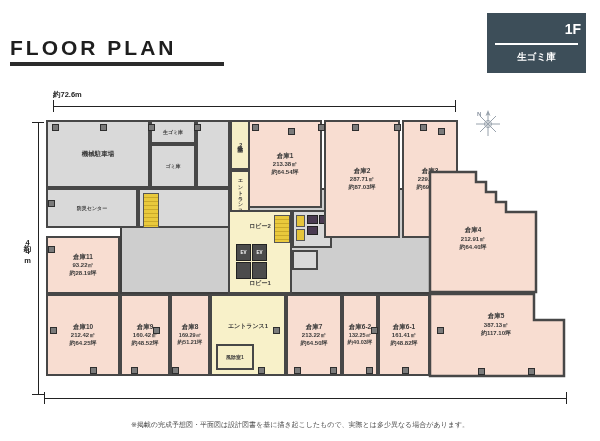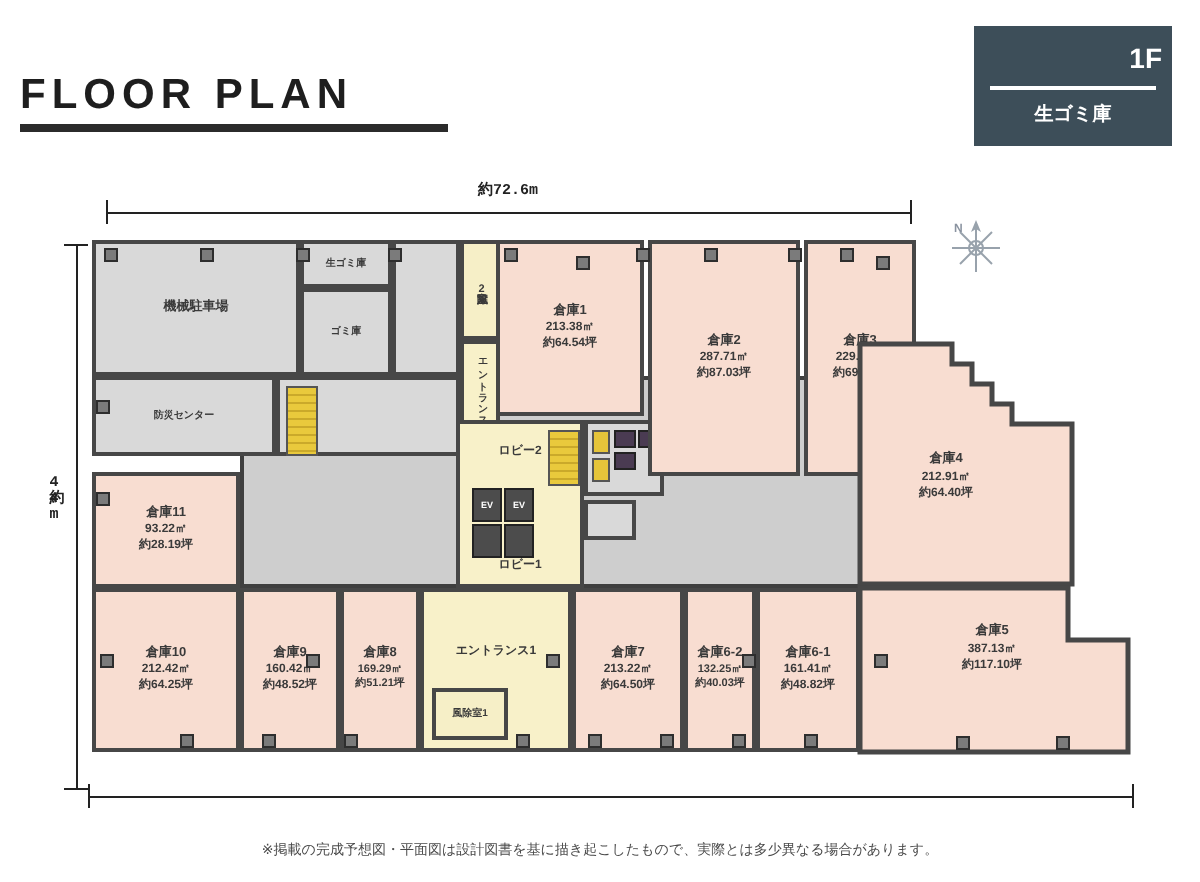--- a/index.html
+++ b/index.html
@@ -37,21 +37,21 @@
   
   .ev{position:absolute;width:13px;height:15px;background:#4c4c4c;border:1px solid #222;
       display:flex;align-items:center;justify-content:center;color:#fff;font-size:4.5px;font-weight:bold;}
   .stair{position:absolute;background:repeating-linear-gradient(180deg,#e9c93c 0 3px,#caa92a 3px 4px);
          border:1px solid #555;}
   .fix-y{position:absolute;background:#e5c43a;border:1px solid #555;}
   .fix-d{position:absolute;background:#4a3b52;border:1px solid #222;}
   .col{position:absolute;width:7px;height:7px;background:#7b7b7b;border:1px solid #2e2e2e;box-sizing:border-box;}
   
   .dl{position:absolute;background:#222;}
-  .dimlbl{position:absolute;font-size:7.5px;font-weight:bold;color:#222;text-align:center;font-family:Liberation Mono, monospace;}
+  .dimlbl{position:absolute;font-size:7.5px;font-weight:bold;color:#222;}
   .dimlbl.v{writing-mode:vertical-rl;text-orientation:upright;}
   .note{position:absolute;left:50%;transform:translateX(-50%);top:420px;font-size:7px;
         color:#4a4a4a;white-space:nowrap;}
   svg.overlay{position:absolute;left:0;top:0;pointer-events:none;}
 </style>
 </head>
 <body>
 
 <div id="stage">
 

